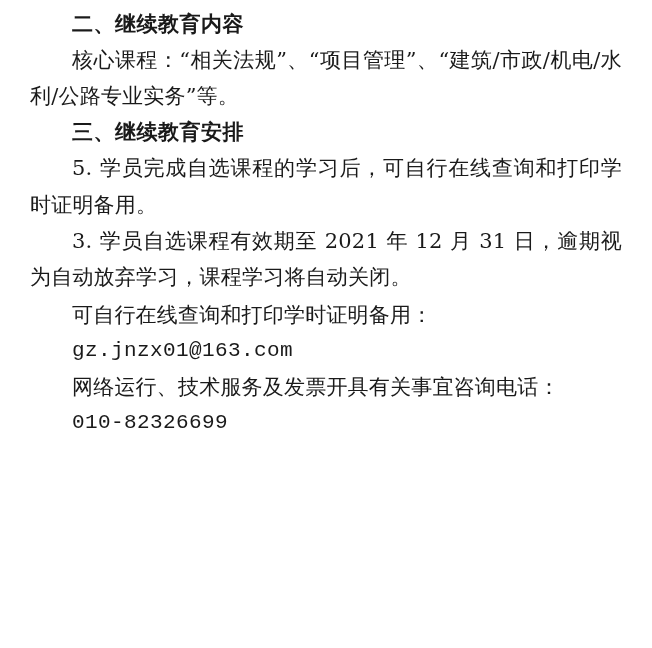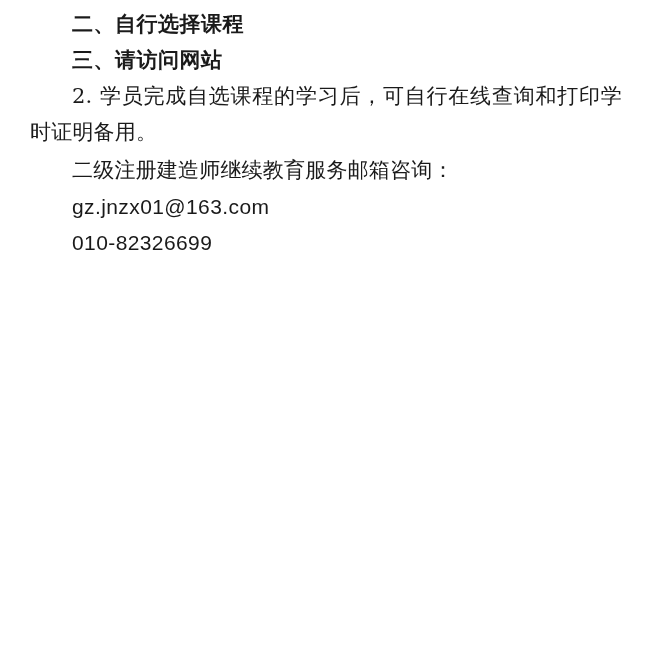--- a/index.html
+++ b/index.html
@@ -32,37 +32,40 @@
   .para {
     font-size: 21px;
     line-height: 1.72;
     margin: 0;
     text-indent: 42px;
     letter-spacing: 0.2px;
     text-align: justify;
     text-justify: inter-ideograph;
   }
   .latin {
-    font-family: Liberation Sans, sans-serif;
+    font-family: Liberation Mono, monospace;
     letter-spacing: 0.4px;
   }
   .block-gap {
     height: 2px;
   }
 </style>
 </head>
 <body>
 
 <div class="page">
 
-  <h2 class="heading">二、自行选择课程</h2>
+  <h2 class="heading">二、继续教育内容</h2>
+  <p class="para">核心课程：“相关法规”、“项目管理”、“建筑/市政/机电/水利/公路专业实务”等。</p>
 
-  <h2 class="heading">三、请访问网站</h2>
+  <h2 class="heading">三、继续教育安排</h2>
 
-  <p class="para">2. 学员完成自选课程的学习后，可自行在线查询和打印学时证明备用。</p>
+  <p class="para">5. 学员完成自选课程的学习后，可自行在线查询和打印学时证明备用。</p>
+  <p class="para">3. 学员自选课程有效期至 2021 年 12 月 31 日，逾期视为自动放弃学习，课程学习将自动关闭。</p>
 
   <div class="block-gap"></div>
 
-  <p class="para">二级注册建造师继续教育服务邮箱咨询：</p>
+  <p class="para">可自行在线查询和打印学时证明备用：</p>
   <p class="para latin">gz.jnzx01@163.com</p>
+  <p class="para">网络运行、技术服务及发票开具有关事宜咨询电话：</p>
   <p class="para latin">010-82326699</p>
 
 </div>
 
 </body></html>

